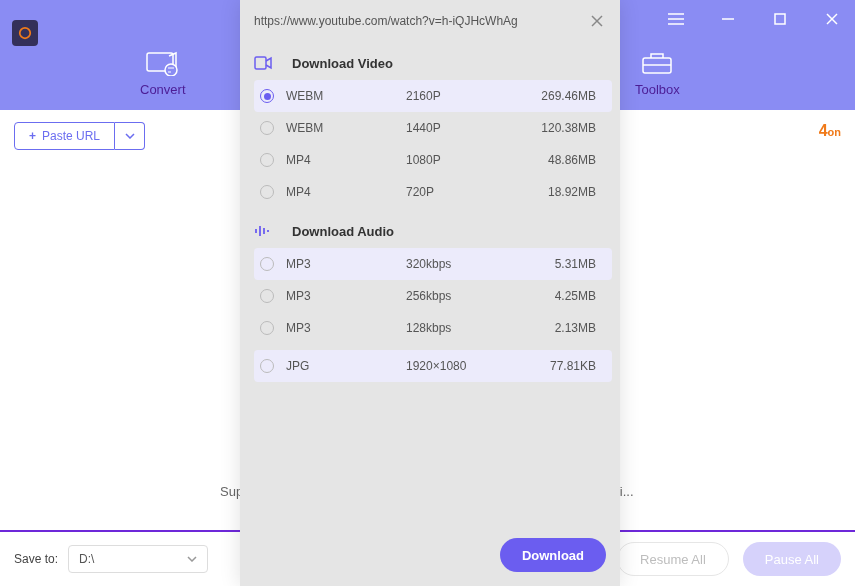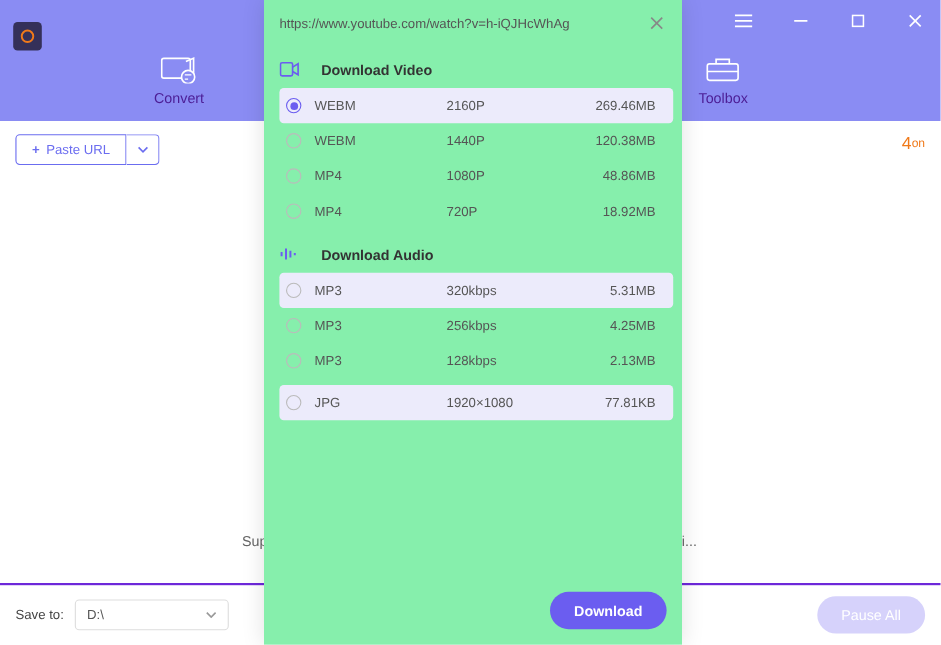--- a/index.html
+++ b/index.html
@@ -17,40 +17,40 @@
   .tab { position: absolute; top: 50px; text-align: center; color: #4c1d95; font-size: 13px; }
   .tab-convert { left: 140px; }
   .tab-toolbox { left: 635px; }
   .tab .ticon { display:block; margin: 0 auto 6px auto; width: 34px; height: 26px; }
 
   
   .paste-bar { position: absolute; top: 122px; left: 14px; display:flex; }
   .paste-btn { border:1px solid #6b6df0; color:#6b6df0; background:#fff; font-size:12px; height:28px; padding:0 14px; border-radius:4px 0 0 4px; display:flex; align-items:center; gap:6px; cursor:pointer; }
   .paste-chevron { border:1px solid #6b6df0; border-left:none; color:#6b6df0; background:#fff; height:28px; width:30px; border-radius:0 4px 4px 0; display:flex; align-items:center; justify-content:center; cursor:pointer; }
 
-  .promo { position: absolute; top: 122px; right: 14px; font-size: 16px; font-weight: normal; color:#f07a1a; }
+  .promo { position: absolute; top: 122px; right: 14px; font-size: 16px; font-weight: bold; color:#f07a1a; }
   .promo span.on { color:#f07a1a; }
   .promo .four { color:#f07a1a; }
 
   
   .status-text { position:absolute; top: 484px; left: 220px; font-size:13px; color:#666; }
   .status-text2 { position:absolute; top: 484px; left: 614px; font-size:13px; color:#666; }
 
   
   .footer { position:absolute; left:0; right:0; bottom:0; height:56px; border-top:2px solid #6d28d9; display:flex; align-items:center; padding:0 14px; justify-content:space-between; background:#fff; }
   .save-to { display:flex; align-items:center; gap:10px; font-size:12px; color:#444; }
   .save-select { border:1px solid #ddd; border-radius:4px; height:28px; width:140px; display:flex; align-items:center; justify-content:space-between; padding:0 10px; font-size:12px; color:#555; cursor:pointer; }
   .footer-right { display:flex; align-items:center; gap:14px; }
   .btn-pill { height:34px; padding:0 22px; border-radius:17px; font-size:13px; display:flex; align-items:center; justify-content:center; cursor:pointer; border:none; }
   .btn-download { background:#6b5df0; color:#fff; font-weight:600; }
   .btn-resume { background:#fff; color:#bdbdbd; border:1px solid #e6e6e6; }
   .btn-pause { background:#d6d2fb; color:#fff; }
 
   
-  .modal { position:absolute; top:0; left:240px; width:380px; height:586px; background:#86efac; box-shadow:0 0 20px rgba(0,0,0,0.12); z-index:20; display:flex; flex-direction:column; }
+  .modal { position:absolute; top:0; left:240px; width:380px; height:586px; background:#e5e5e5; box-shadow:0 0 20px rgba(0,0,0,0.12); z-index:20; display:flex; flex-direction:column; }
   .modal-header { padding:12px 14px 10px 14px; display:flex; align-items:center; gap:8px; }
   .url-text { flex:1; font-size:12px; color:#555; white-space:nowrap; overflow:hidden; text-overflow:ellipsis; }
   .modal-close { width:18px; height:18px; cursor:pointer; color:#888; display:flex; align-items:center; justify-content:center; }
   .modal-body { flex:1; overflow-y:auto; padding:0 8px 0 14px; position:relative; }
 
   .section { margin-top:6px; margin-bottom:4px; }
   .section-header { display:flex; align-items:center; gap:20px; padding:8px 0; }
   .section-header .sicon { width:18px; height:18px; color:#6b5df0; display:flex; align-items:center; justify-content:center; }
   .section-title { font-size:13px; font-weight:700; color:#333; }
 
@@ -148,20 +148,23 @@
   <div class="save-to">
     <span>Save to:</span>
     <div class="save-select">
       <span>D:\</span>
       <svg width="10" height="6" viewBox="0 0 10 6" fill="none">
           <path d="M1 1 L5 5 L9 1" stroke="#999" stroke-width="1.5"></path>
         </svg>
     </div>
   </div>
   <div class="footer-right">
+    <button class="btn-pill btn-resume">
+      <span>Resume All</span>
+    </button>
     <button class="btn-pill btn-pause">
       <span>Pause All</span>
     </button>
   </div>
 </div>
 
 <div class="modal">
   <div class="modal-header">
     <div class="url-text">https://www.youtube.com/watch?v=h-iQJHcWhAg</div>
     <div class="modal-close">

